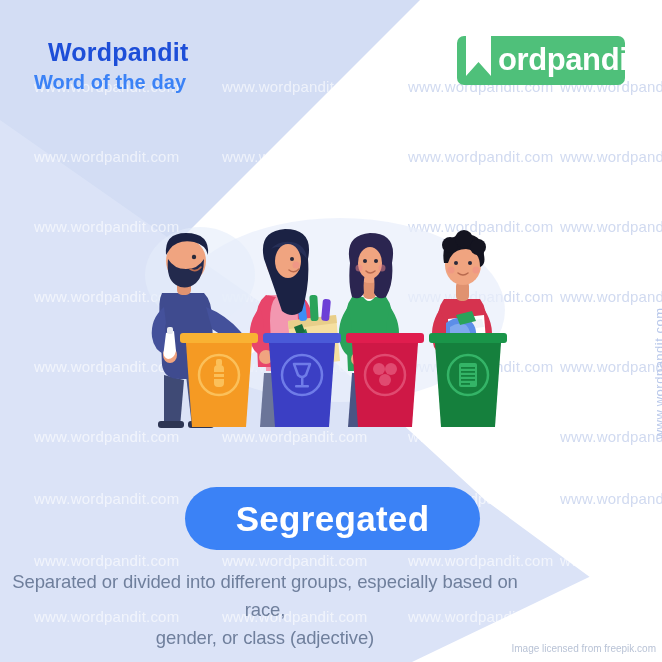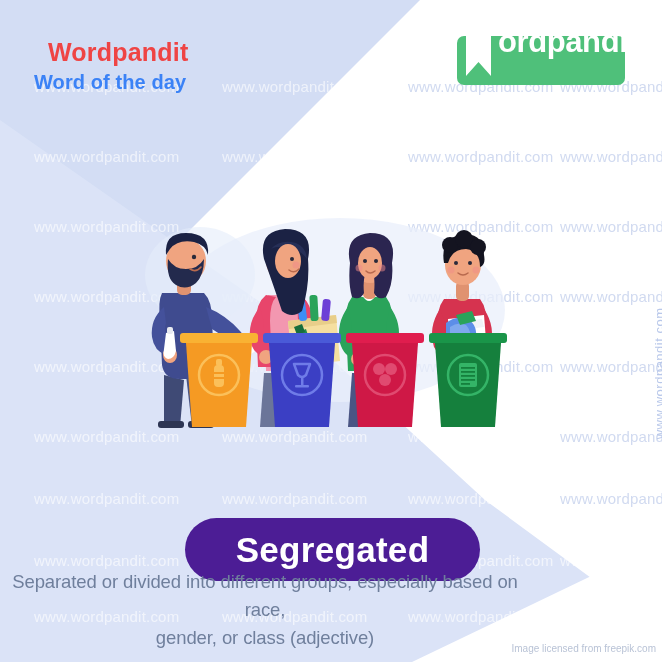--- a/index.html
+++ b/index.html
@@ -77,21 +77,21 @@
     white-space: nowrap;
     letter-spacing: .5px;
   }
 
   
   .hdr-title {
     position: absolute;
     left: 48px; top: 38px;
     font-size: 25px;
     font-weight: bold;
-    color: #ef4444;
+    color: #1d4ed8;
     letter-spacing: .2px;
   }
   .hdr-sub {
     position: absolute;
     left: 34px; top: 71px;
     font-size: 20px;
     font-weight: bold;
     color: #3b82f6;
     letter-spacing: .1px;
   }
@@ -99,21 +99,21 @@
   
   .logo {
     position: absolute;
     left: 457px; top: 36px;
     width: 168px; height: 49px;
     background: #4fc07a;
     border-radius: 7px;
   }
   .logo-text {
     position: absolute;
-    left: 498px; top: 24px;
+    left: 498px; top: 42px;
     font-size: 31px;
     font-weight: bold;
     color: #ffffff;
     letter-spacing: -.4px;
   }
   .logo-bookmark {
     position: absolute;
     left: 466px; top: 26px;
     width: 25px; height: 50px;
     background: #ffffff;
@@ -126,26 +126,25 @@
     left: 140px; top: 215px;
     width: 390px; height: 215px;
   }
   .illus svg { display: block; }
 
   
   .word-pill {
     position: absolute;
     left: 185px; top: 487px;
     width: 295px; height: 63px;
-    background: #4c1d95;
+    background: #3b82f6;
     border-radius: 32px;
     display: flex;
     align-items: center;
     justify-content: center;
-    margin-top: 31px;
   }
   .word-pill span {
     color: #ffffff;
     font-size: 35px;
     font-weight: bold;
     letter-spacing: .3px;
   }
 
   
   .definition {

